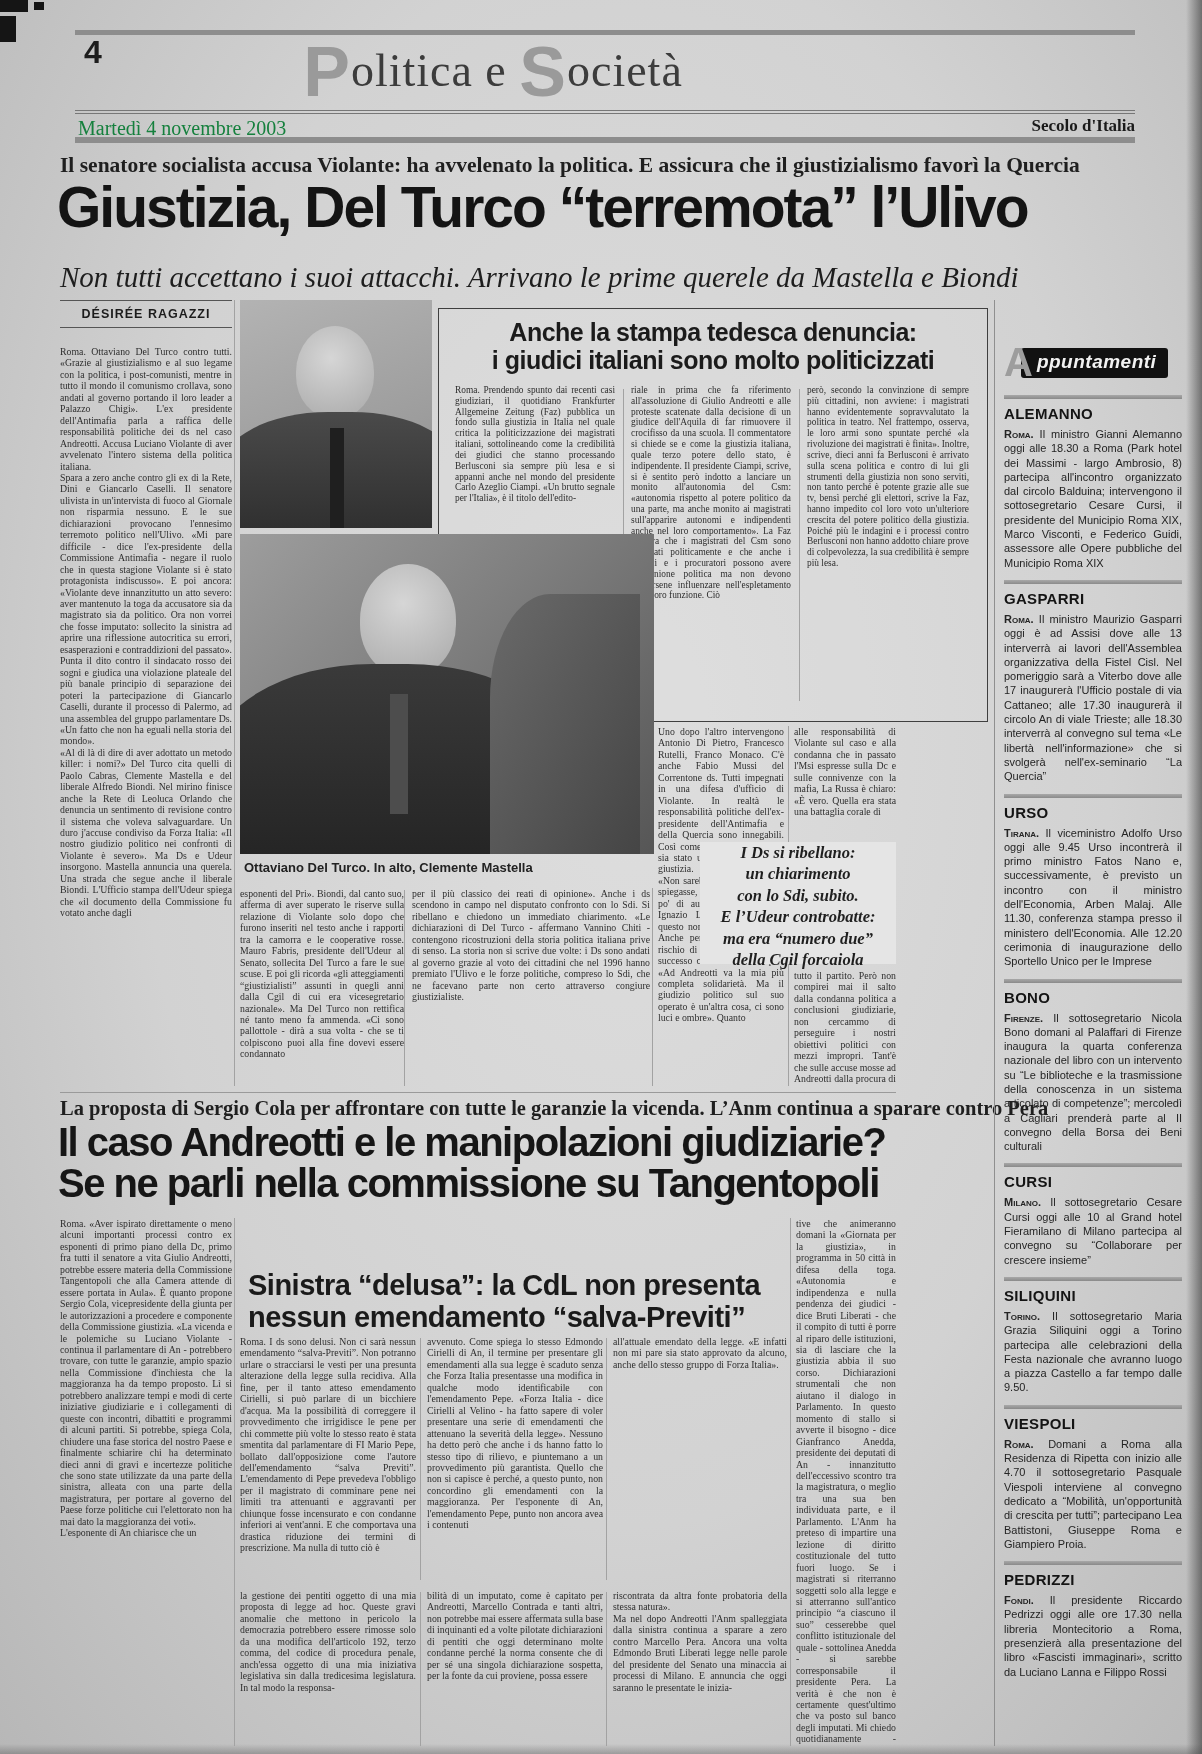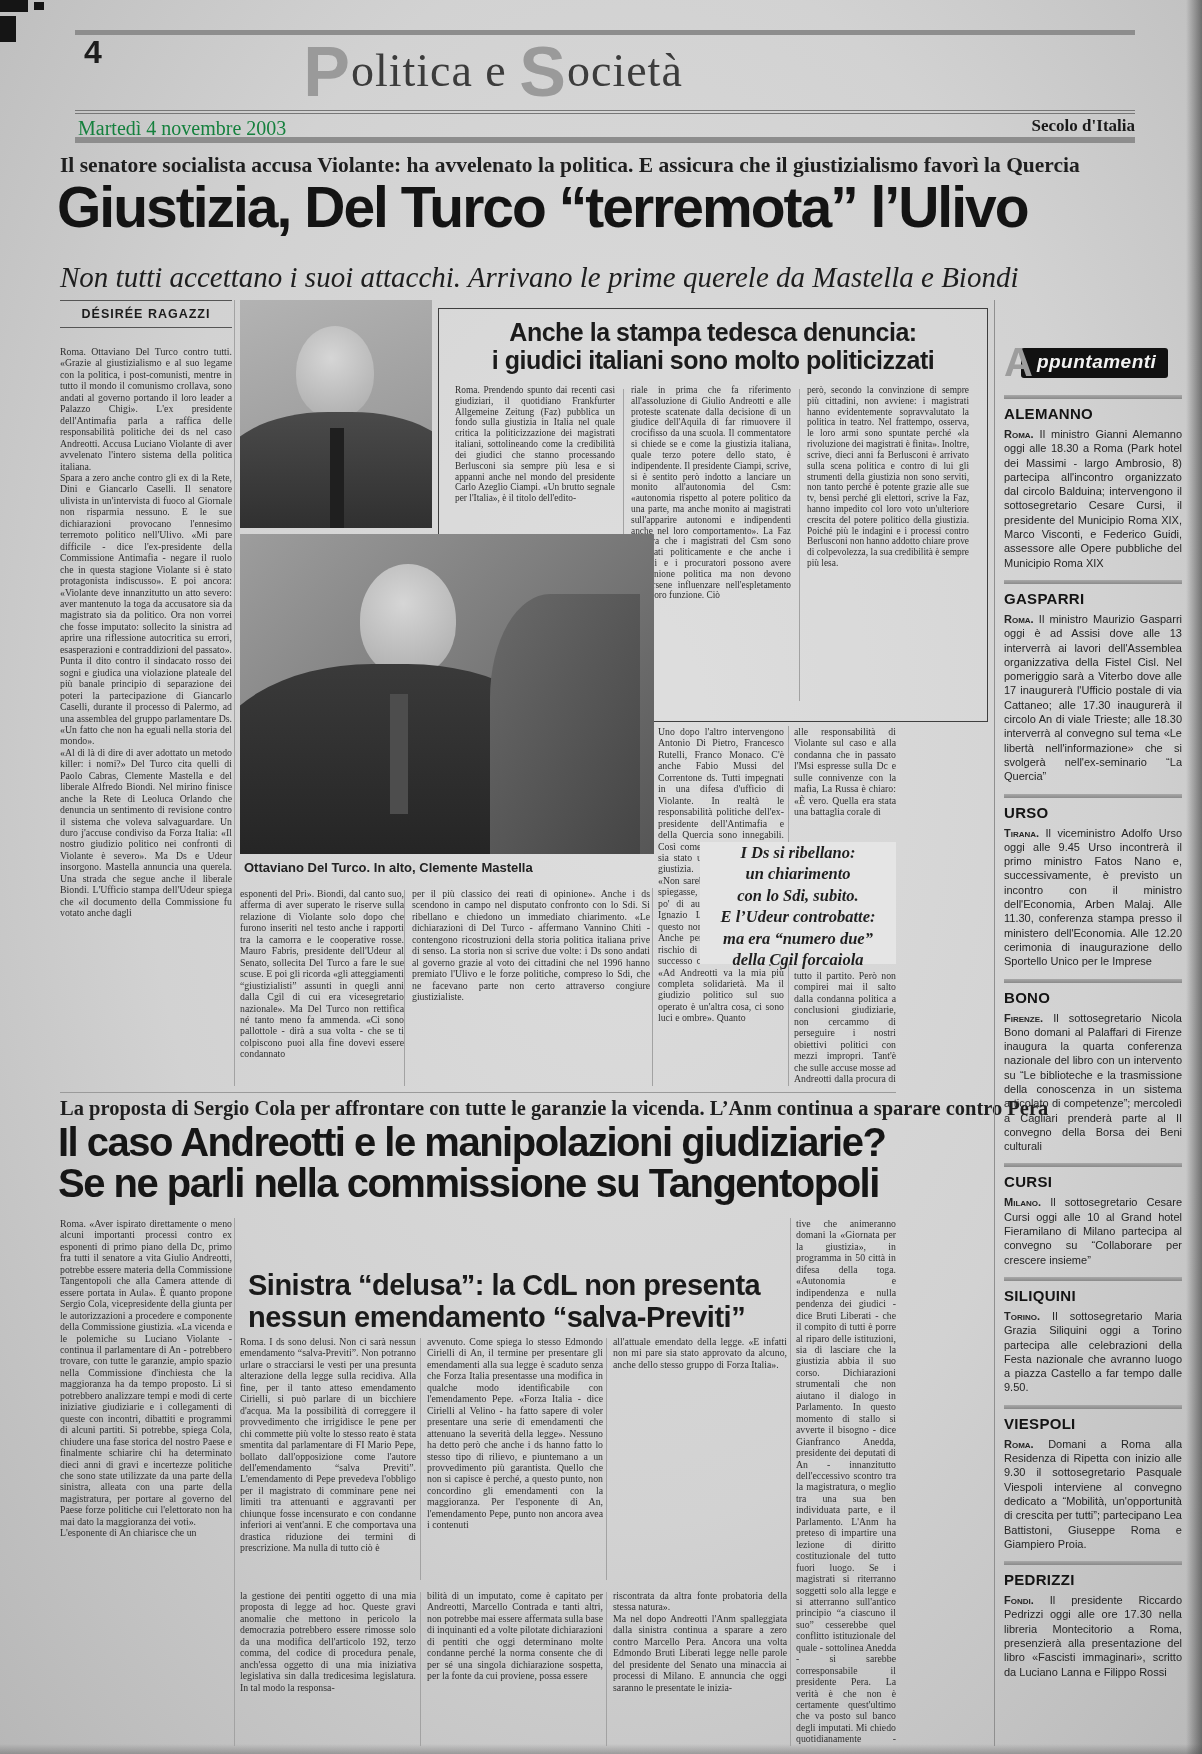--- a/index.html
+++ b/index.html
@@ -189,21 +189,21 @@
 
       <div>
         <div class="entry-div"></div>
         <div class="entry-name">SILIQUINI</div>
         <div class="entry-text"><span class="entry-city">Torino.</span> <span>Il sottosegretario Maria Grazia Siliquini oggi a Torino partecipa alle celebrazioni della Festa nazionale che avranno luogo a piazza Castello a far tempo dalle 9.50.</span></div>
       </div>
 
       <div>
         <div class="entry-div"></div>
         <div class="entry-name">VIESPOLI</div>
-        <div class="entry-text"><span class="entry-city">Roma.</span> <span>Domani a Roma alla Residenza di Ripetta con inizio alle 9.30 il sottosegretario Pasquale Viespoli interviene al convegno dedicato a “Mobilità, un'opportunità di crescita per tutti”; partecipano Lea Battistoni, Giuseppe Roma e Giampiero Proia.</span></div>
+        <div class="entry-text"><span class="entry-city">Roma.</span> <span>Domani a Roma alla Residenza di Ripetta con inizio alle 4.70 il sottosegretario Pasquale Viespoli interviene al convegno dedicato a “Mobilità, un'opportunità di crescita per tutti”; partecipano Lea Battistoni, Giuseppe Roma e Giampiero Proia.</span></div>
       </div>
 
       <div>
         <div class="entry-div"></div>
         <div class="entry-name">PEDRIZZI</div>
         <div class="entry-text"><span class="entry-city">Fondi.</span> <span>Il presidente Riccardo Pedrizzi oggi alle ore 17.30 nella libreria Montecitorio a Roma, presenzierà alla presentazione del libro «Fascisti immaginari», scritto da Luciano Lanna e Filippo Rossi</span></div>
       </div>
     </div>
 </div>
 

